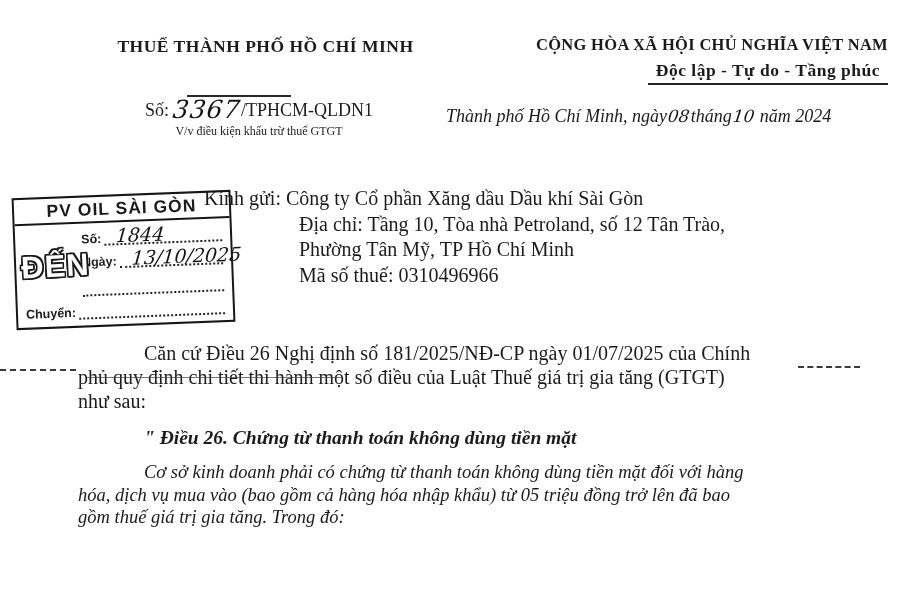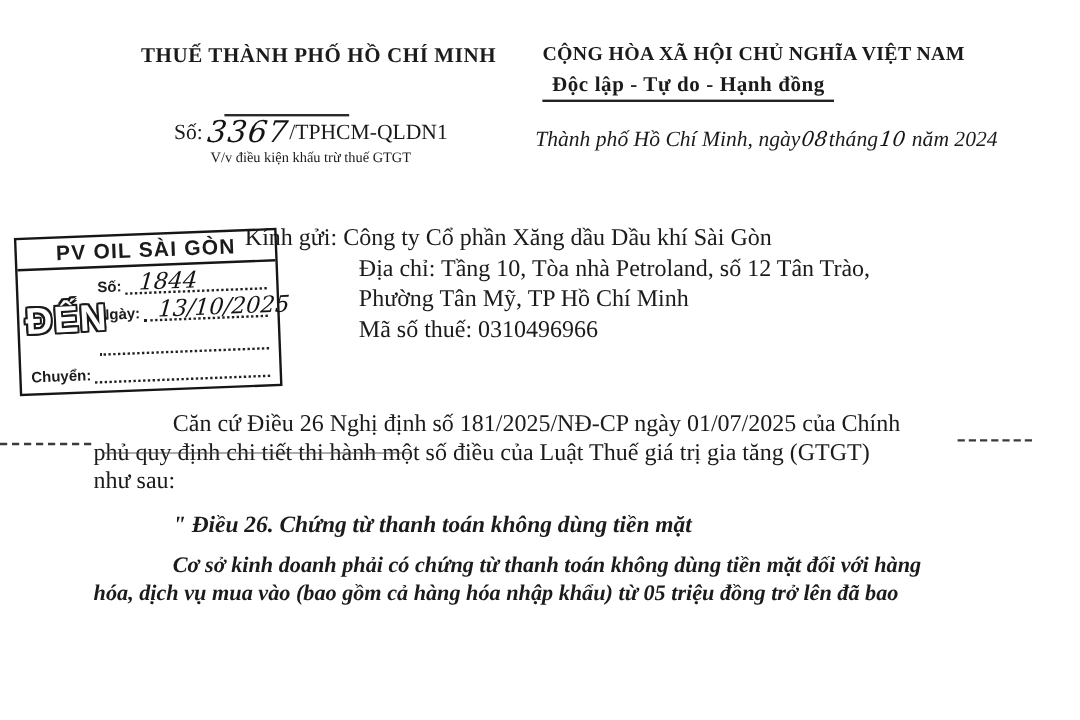--- a/index.html
+++ b/index.html
@@ -11,21 +11,21 @@
     color:#1b1b1b;
     overflow:hidden;
   }
   .abs { position:absolute; }
 
   
   .hdr-left { left:88px; top:33px; width:355px; text-align:center; }
   .org-name { font-size:17.5px; font-weight:bold; letter-spacing:0.5px; margin-top:3px; }
   .org-rule { left:187px; top:95px; width:104px; border-top:2.5px solid #2a2a2a; }
 
-  .hdr-right { left:452px; top:35px; width:436px; text-align:left; }
+  .hdr-right { left:452px; top:35px; width:436px; text-align:right; }
   .nation { font-size:16.5px; font-weight:bold; letter-spacing:0.3px; }
   .motto { display:inline-block; font-size:17.5px; font-weight:bold; margin-top:5px;
            padding:0 8px 2px; border-bottom:2px solid #222; letter-spacing:0.5px; }
 
   
   .ref-block { left:104px; top:100px; width:310px; text-align:center; }
   .so-line { font-size:18px; }
   .hw { font-family:"DejaVu Serif", serif; font-style:italic; display:inline-block;
         transform:skewX(-7deg); color:#141414; }
   .hw-so { font-size:25px; line-height:18px; vertical-align:-2px; letter-spacing:1px; }
@@ -64,39 +64,39 @@
   .recipient .cont { margin-left:95px; }
 
   
   .docbody { left:78px; top:327px; width:790px; }
   .line { font-size:20px; line-height:24px; white-space:nowrap; }
   .ind { padding-left:66px; }
   .para2 { margin-top:14px; }
   .q-head { margin-top:14px; padding-left:66px; font-size:19.5px; font-weight:bold;
             font-style:italic; white-space:nowrap; }
   .q-para { margin-top:12px; }
-  .q-para .line { font-size:18.5px; line-height:22.5px; font-style:italic;font-weight:bold; }
+  .q-para .line { font-size:18.5px; line-height:22.5px; font-style:italic; }
   .q-para .ind { padding-left:66px; }
 
   
   .pen-left   { left:0;   top:369px; width:76px;  border-top:2px dashed #3a3a3a; }
   .pen-under  { left:85px; top:377px; width:258px; border-top:1.5px solid #4a4a4a; opacity:.75; }
   .pen-right  { left:798px; top:366px; width:62px; border-top:2px dashed #3a3a3a; }
 </style>
 </head>
 <body>
 
 <div class="abs hdr-left">
   <div class="org-name">THUẾ THÀNH PHỐ HỒ CHÍ MINH</div>
 </div>
 <div class="abs org-rule"></div>
 
 <div class="abs hdr-right">
   <div class="nation">CỘNG HÒA XÃ HỘI CHỦ NGHĨA VIỆT NAM</div>
-  <div class="motto">Độc lập - Tự do - Hạnh đồng</div>
+  <div class="motto">Độc lập - Tự do - Tầng phúc</div>
 </div>
 
 <div class="abs ref-block">
   <div class="so-line">
     <span>Số:</span>
     <span class="hw hw-so">3367</span><span>/TPHCM-QLDN1</span>
   </div>
   <div class="subject">V/v điều kiện khấu trừ thuế GTGT</div>
 </div>
 
@@ -140,18 +140,19 @@
 <div class="abs docbody">
   <div class="para para2">
     <div class="line ind">Căn cứ Điều 26 Nghị định số 181/2025/NĐ-CP ngày 01/07/2025 của Chính</div>
     <div class="line">phủ quy định chi tiết thi hành một số điều của Luật Thuế giá trị gia tăng (GTGT)</div>
     <div class="line">như sau:</div>
   </div>
   <div class="q-head">" Điều 26. Chứng từ thanh toán không dùng tiền mặt</div>
   <div class="q-para">
     <div class="line ind">Cơ sở kinh doanh phải có chứng từ thanh toán không dùng tiền mặt đối với hàng</div>
     <div class="line">hóa, dịch vụ mua vào (bao gồm cả hàng hóa nhập khẩu) từ 05 triệu đồng trở lên đã bao</div>
+    <div class="line">gồm thuế giá trị gia tăng. Trong đó:</div>
   </div>
 </div>
 
 <div class="abs pen-left"></div>
 <div class="abs pen-under"></div>
 <div class="abs pen-right"></div>
 
 </body></html>

